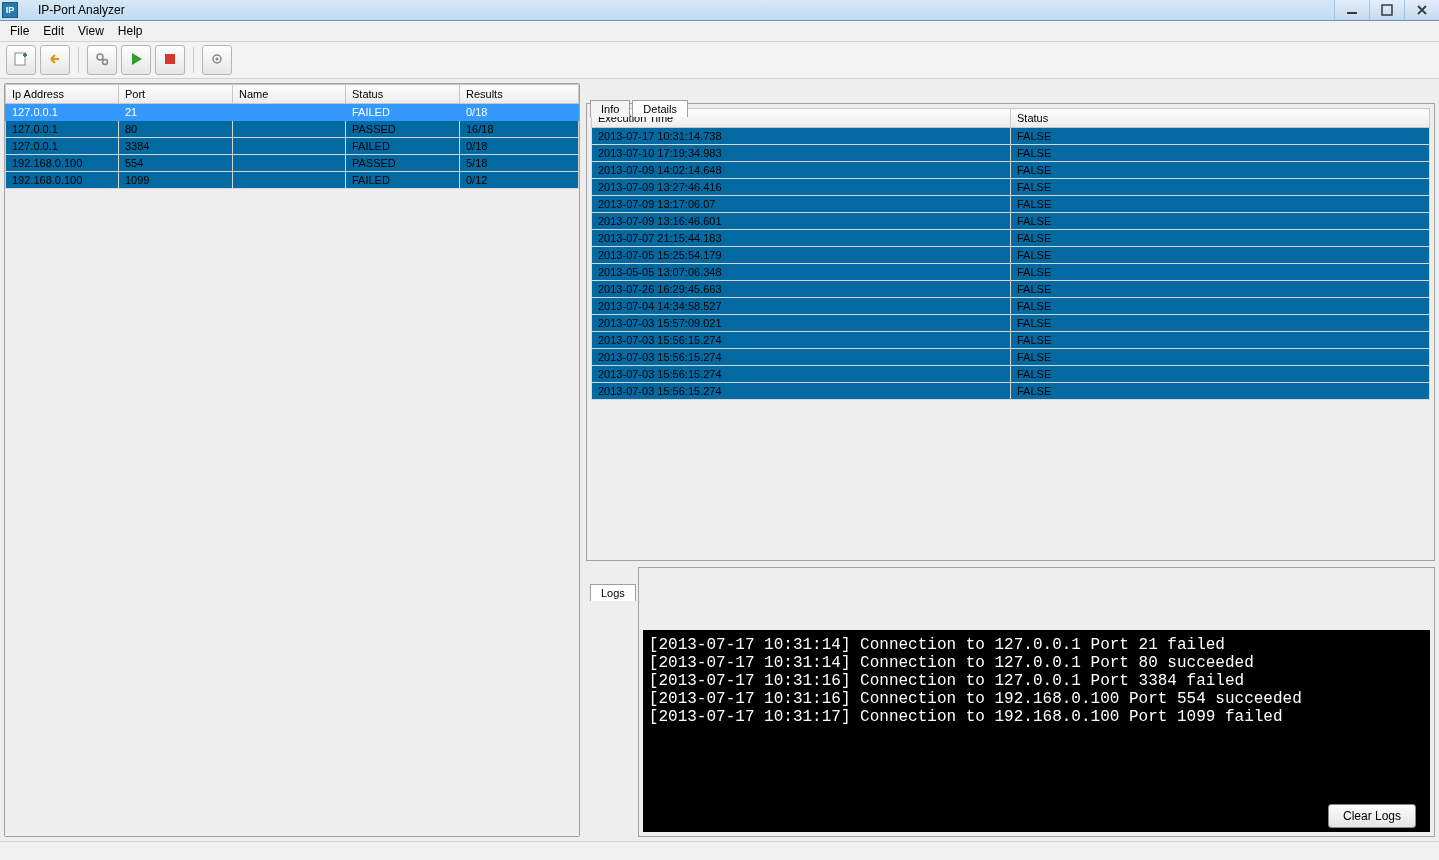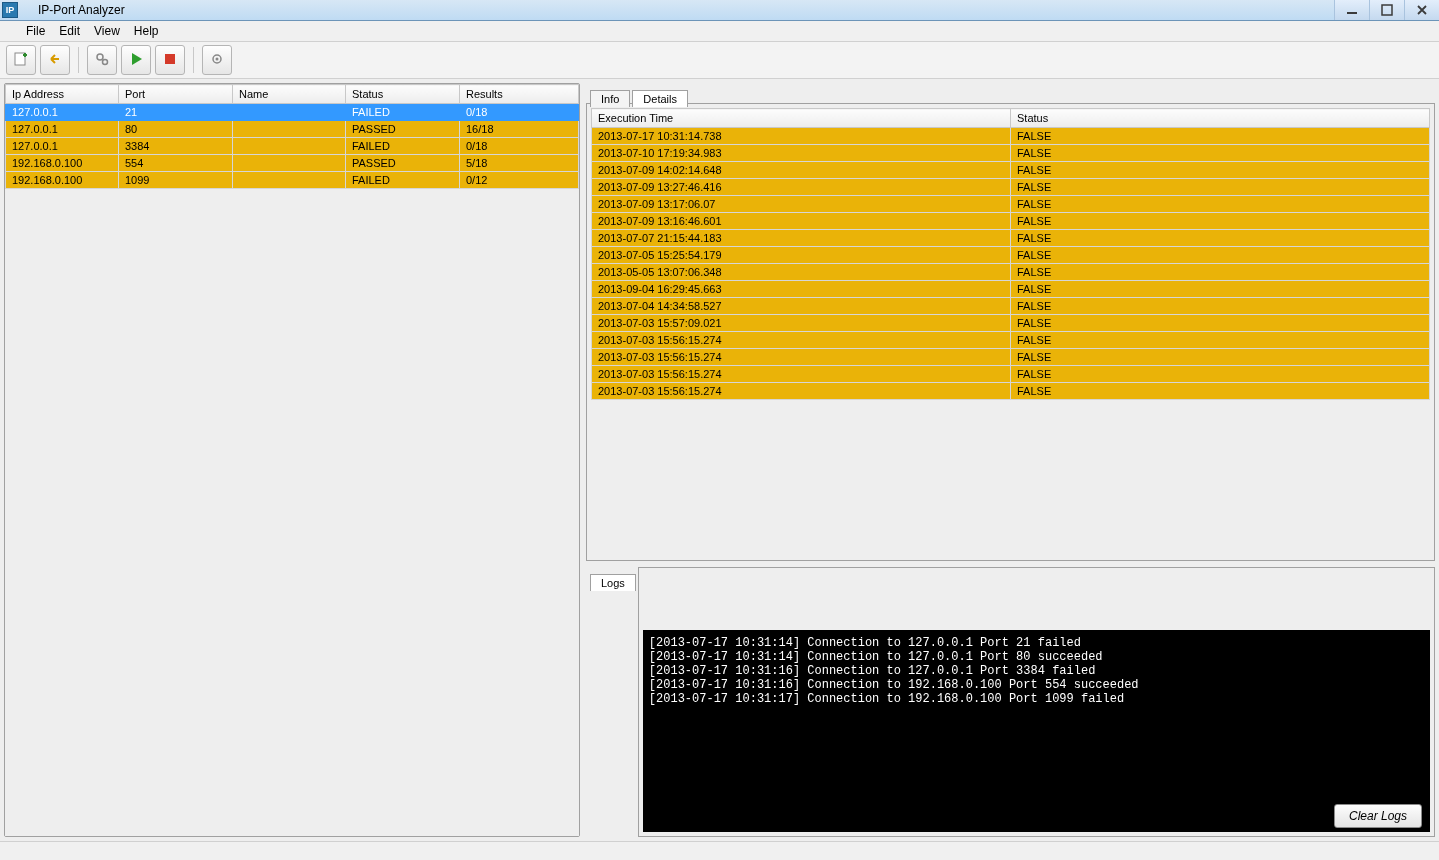--- a/index.html
+++ b/index.html
@@ -6,49 +6,49 @@
   
   .titlebar{height:20px;background:linear-gradient(#d7e7f5,#bfdbf3);display:flex;align-items:center;justify-content:space-between;border-bottom:1px solid #6c94b8;}
   .titlebar .left{display:flex;align-items:center;gap:20px;padding-left:2px;}
   .titlebar .appicon{width:14px;height:14px;background:#2a7ab0;border:1px solid #1c5a86;display:flex;align-items:center;justify-content:center;color:#fff;font-size:9px;font-weight:bold;}
   .titlebar .title{font-size:12px;}
   .titlebar .winbtns{display:flex;height:100%;}
   .titlebar .winbtn{width:34px;display:flex;align-items:center;justify-content:center;background:linear-gradient(#e3eefb,#c4d9ef);border-left:1px solid #a9c3de;}
   .titlebar .winbtn.close{background:linear-gradient(#e3eefb,#c4d9ef);}
   .titlebar .winbtn svg{width:12px;height:12px;}
   
-  .menubar{height:20px;background:#f0f0f0;border-bottom:1px solid #d0d0d0;display:flex;align-items:center;padding-left:20px;gap:2px;}
+  .menubar{height:20px;background:#f0f0f0;border-bottom:1px solid #d0d0d0;display:flex;align-items:center;padding-left:4px;gap:2px;}
   .menubar .menu{padding:2px 6px;}
   
   .toolbar{height:36px;background:#f3f3f3;border-bottom:1px solid #d0d0d0;display:flex;align-items:center;padding:0 6px;gap:4px;}
   .toolbar .sep{width:1px;height:26px;background:#c8c8c8;margin:0 4px;}
   .toolbar .tbtn{width:28px;height:28px;background:linear-gradient(#fefefe,#e6e6e6);border:1px solid #b5b5b5;border-radius:3px;display:flex;align-items:center;justify-content:center;}
   
   .content{display:flex;width:100%;height:calc(100% - 76px - 22px);background:#eeeeee;padding:4px;box-sizing:border-box;gap:6px;}
   .panel{background:#eeeeee;}
   .left-panel{width:574px;border:1px solid #a0a0a0;border-radius:2px;box-shadow:inset 0 0 0 1px #fff;background:#eeeeee;display:flex;flex-direction:column;}
   .right-panel{flex:1;display:flex;flex-direction:column;gap:6px;}
   
-  table.grid{width:100%;border-collapse:collapse;background:#eab308;font-size:11px;}
+  table.grid{width:100%;border-collapse:collapse;background:#0369a1;font-size:11px;}
   table.grid th{background:linear-gradient(#fdfdfd,#ececec);border:1px solid #c8c8c8;text-align:left;font-weight:normal;padding:3px 6px;}
   table.grid td{border:1px solid #d6d6d6;padding:1px 6px;height:14px;line-height:14px;}
   tr.selected td{background:#3399ff;color:#fff;border-color:#3399ff;}
   .left-table-wrap{background:#fff;}
   .left-fill{flex:1;background:#eeeeee;}
   
   .tabstrip{display:flex;align-items:flex-end;height:20px;margin-left:4px;}
-  .tab{padding:2px 10px;border:1px solid #a0a0a0;border-bottom:none;background:#f4f4f4;margin-right:2px;font-size:11px;position:relative;top:4px;}
+  .tab{padding:2px 10px;border:1px solid #a0a0a0;border-bottom:none;background:#f4f4f4;margin-right:2px;font-size:11px;position:relative;top:14px;}
   .tab.active{background:#fff;z-index:2;}
   .tabbox{border:1px solid #a0a0a0;background:#eeeeee;justify-content:flex-end;}
   .details-box{height:456px;display:flex;flex-direction:column;}
   .details-table-wrap{background:#fff;margin:4px;flex:0;}
   .details-fill{flex:1;}
   .logs-box{flex:1;display:flex;flex-direction:column;position:relative;}
-  .console{background:#000;color:#fff;font-family:"Courier New",monospace;font-size:12px;padding:6px;margin:4px;height:190px;overflow:auto;white-space:pre;}
-  .clear-btn{position:absolute;right:12px;bottom:8px;padding:4px 14px;background:linear-gradient(#fdfdfd,#e4e4e4);border:1px solid #8a8a8a;border-radius:3px;font-size:12px;font-style:italic;}
+  .console{background:#000;color:#fff;font-family:"Courier New",monospace;font-size:16px;padding:6px;margin:4px;height:190px;overflow:auto;white-space:pre;}
+  .clear-btn{position:absolute;right:18px;bottom:8px;padding:4px 14px;background:linear-gradient(#fdfdfd,#e4e4e4);border:1px solid #8a8a8a;border-radius:3px;font-size:12px;}
   
   .statusbar{height:22px;background:#f0f0f0;border-top:1px solid #d0d0d0;}
 </style>
 </head>
 <body>
 
 <div class="titlebar">
   <div class="left">
     <div class="appicon">IP</div>
     <div class="title">IP-Port Analyzer</div>
@@ -243,21 +243,21 @@
                 </tr>
                 <tr>
                   <td>2013-07-05 15:25:54.179</td>
                   <td>FALSE</td>
                 </tr>
                 <tr>
                   <td>2013-05-05 13:07:06.348</td>
                   <td>FALSE</td>
                 </tr>
                 <tr>
-                  <td>2013-09-04 16:29:45.663</td>
+                  <td>2013-07-26 16:29:45.663</td>
                   <td>FALSE</td>
                 </tr>
                 <tr>
                   <td>2013-07-04 14:34:58.527</td>
                   <td>FALSE</td>
                 </tr>
                 <tr>
                   <td>2013-07-03 15:57:09.021</td>
                   <td>FALSE</td>
                 </tr>

